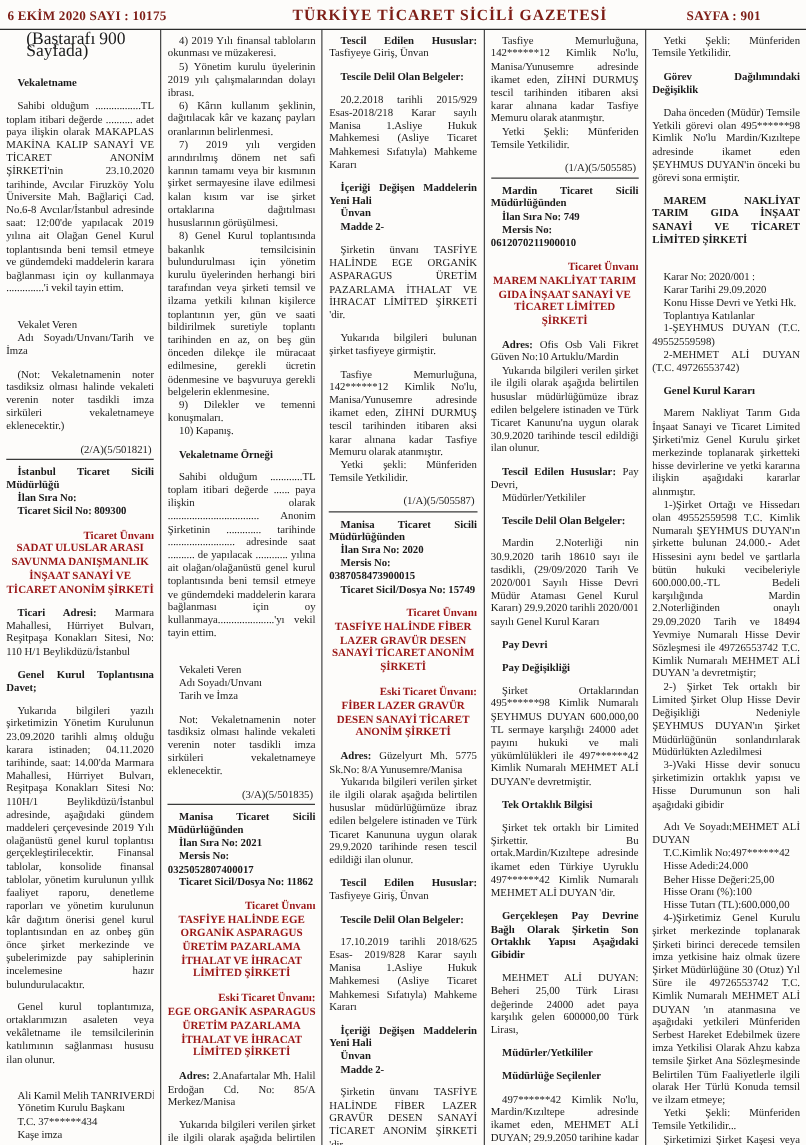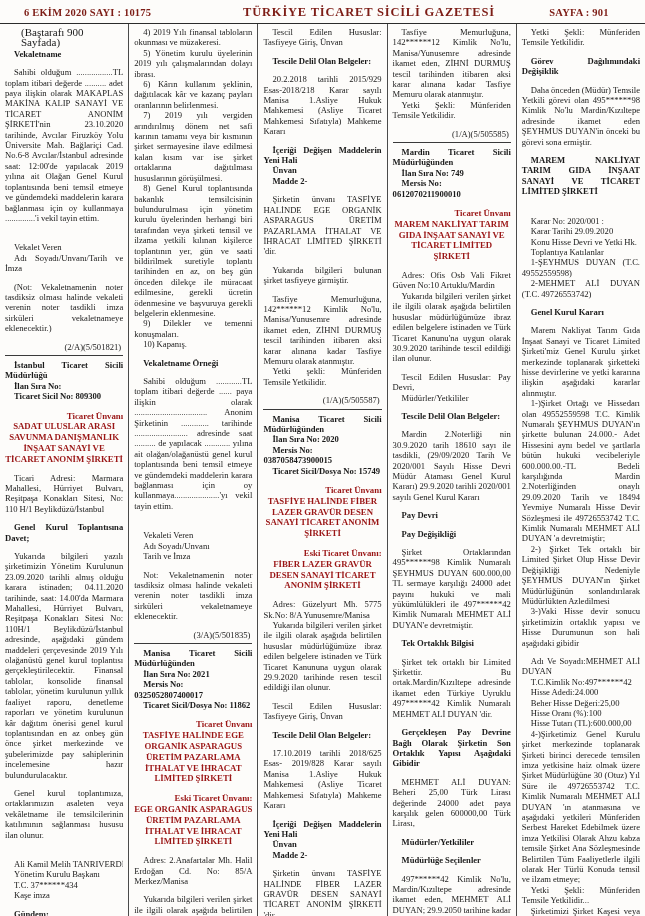--- a/index.html
+++ b/index.html
@@ -16,21 +16,21 @@
     font-family:"Liberation Serif","DejaVu Serif",serif;
     color:var(--ink);
     -webkit-font-smoothing:antialiased;
   }
   .page{width:645px;height:916px;overflow:hidden;display:flex;flex-direction:column;}
 
   
   header.masthead{
     flex:0 0 auto;
     display:flex;align-items:baseline;
-    padding:5px 6px 3px 24px;
+    padding:5px 6px 3px 6px;
     border-bottom:1.6px solid #2b2b2b;
     color:var(--hdr);
     font-weight:bold;
   }
   .h-left{width:195px;font-size:10.5px;letter-spacing:.2px;}
   .h-center{flex:1;text-align:center;font-size:12.5px;letter-spacing:.8px;}
   .h-right{width:120px;text-align:center;font-size:10.5px;letter-spacing:.2px;}
 
   
   main.cols{
@@ -45,22 +45,22 @@
     border-right:1px solid var(--rule);
     overflow:hidden;
     font-size:8.6px;
     line-height:10.4px;
     word-spacing:-0.2px;
   }
   section.col:last-child{border-right:none;}
 
   
   .blk{margin:0;}
-  .blk b{font-weight:normal;}
-  .cont{margin:0 0 1px 0;font-size:11px;padding-left:16px;}
+  .blk b{font-weight:bold;}
+  .cont{margin:0 0 13px 0;font-size:14px;padding-left:16px;}
   .para{text-align:justify;text-indent:9px;margin-top:8px;}
   .tight{text-align:justify;text-indent:9px;}
   .line{text-indent:9px;white-space:nowrap;overflow:hidden;}
   .linegap{text-indent:9px;margin-top:19px;white-space:nowrap;overflow:hidden;}
   .bold{font-weight:bold;text-indent:9px;margin-top:8px;}
   .bold0{font-weight:bold;text-indent:9px;}
   .boldjust{font-weight:bold;text-align:justify;text-indent:9px;margin-top:8px;}
   .boldjust0{font-weight:bold;text-align:justify;text-indent:9px;}
   .redc{color:var(--red);font-weight:bold;text-align:right;margin-top:9px;font-size:8.8px;line-height:10.8px;}
   .redtitle{color:var(--red);font-weight:bold;text-align:center;font-size:8.8px;line-height:10.8px;}

